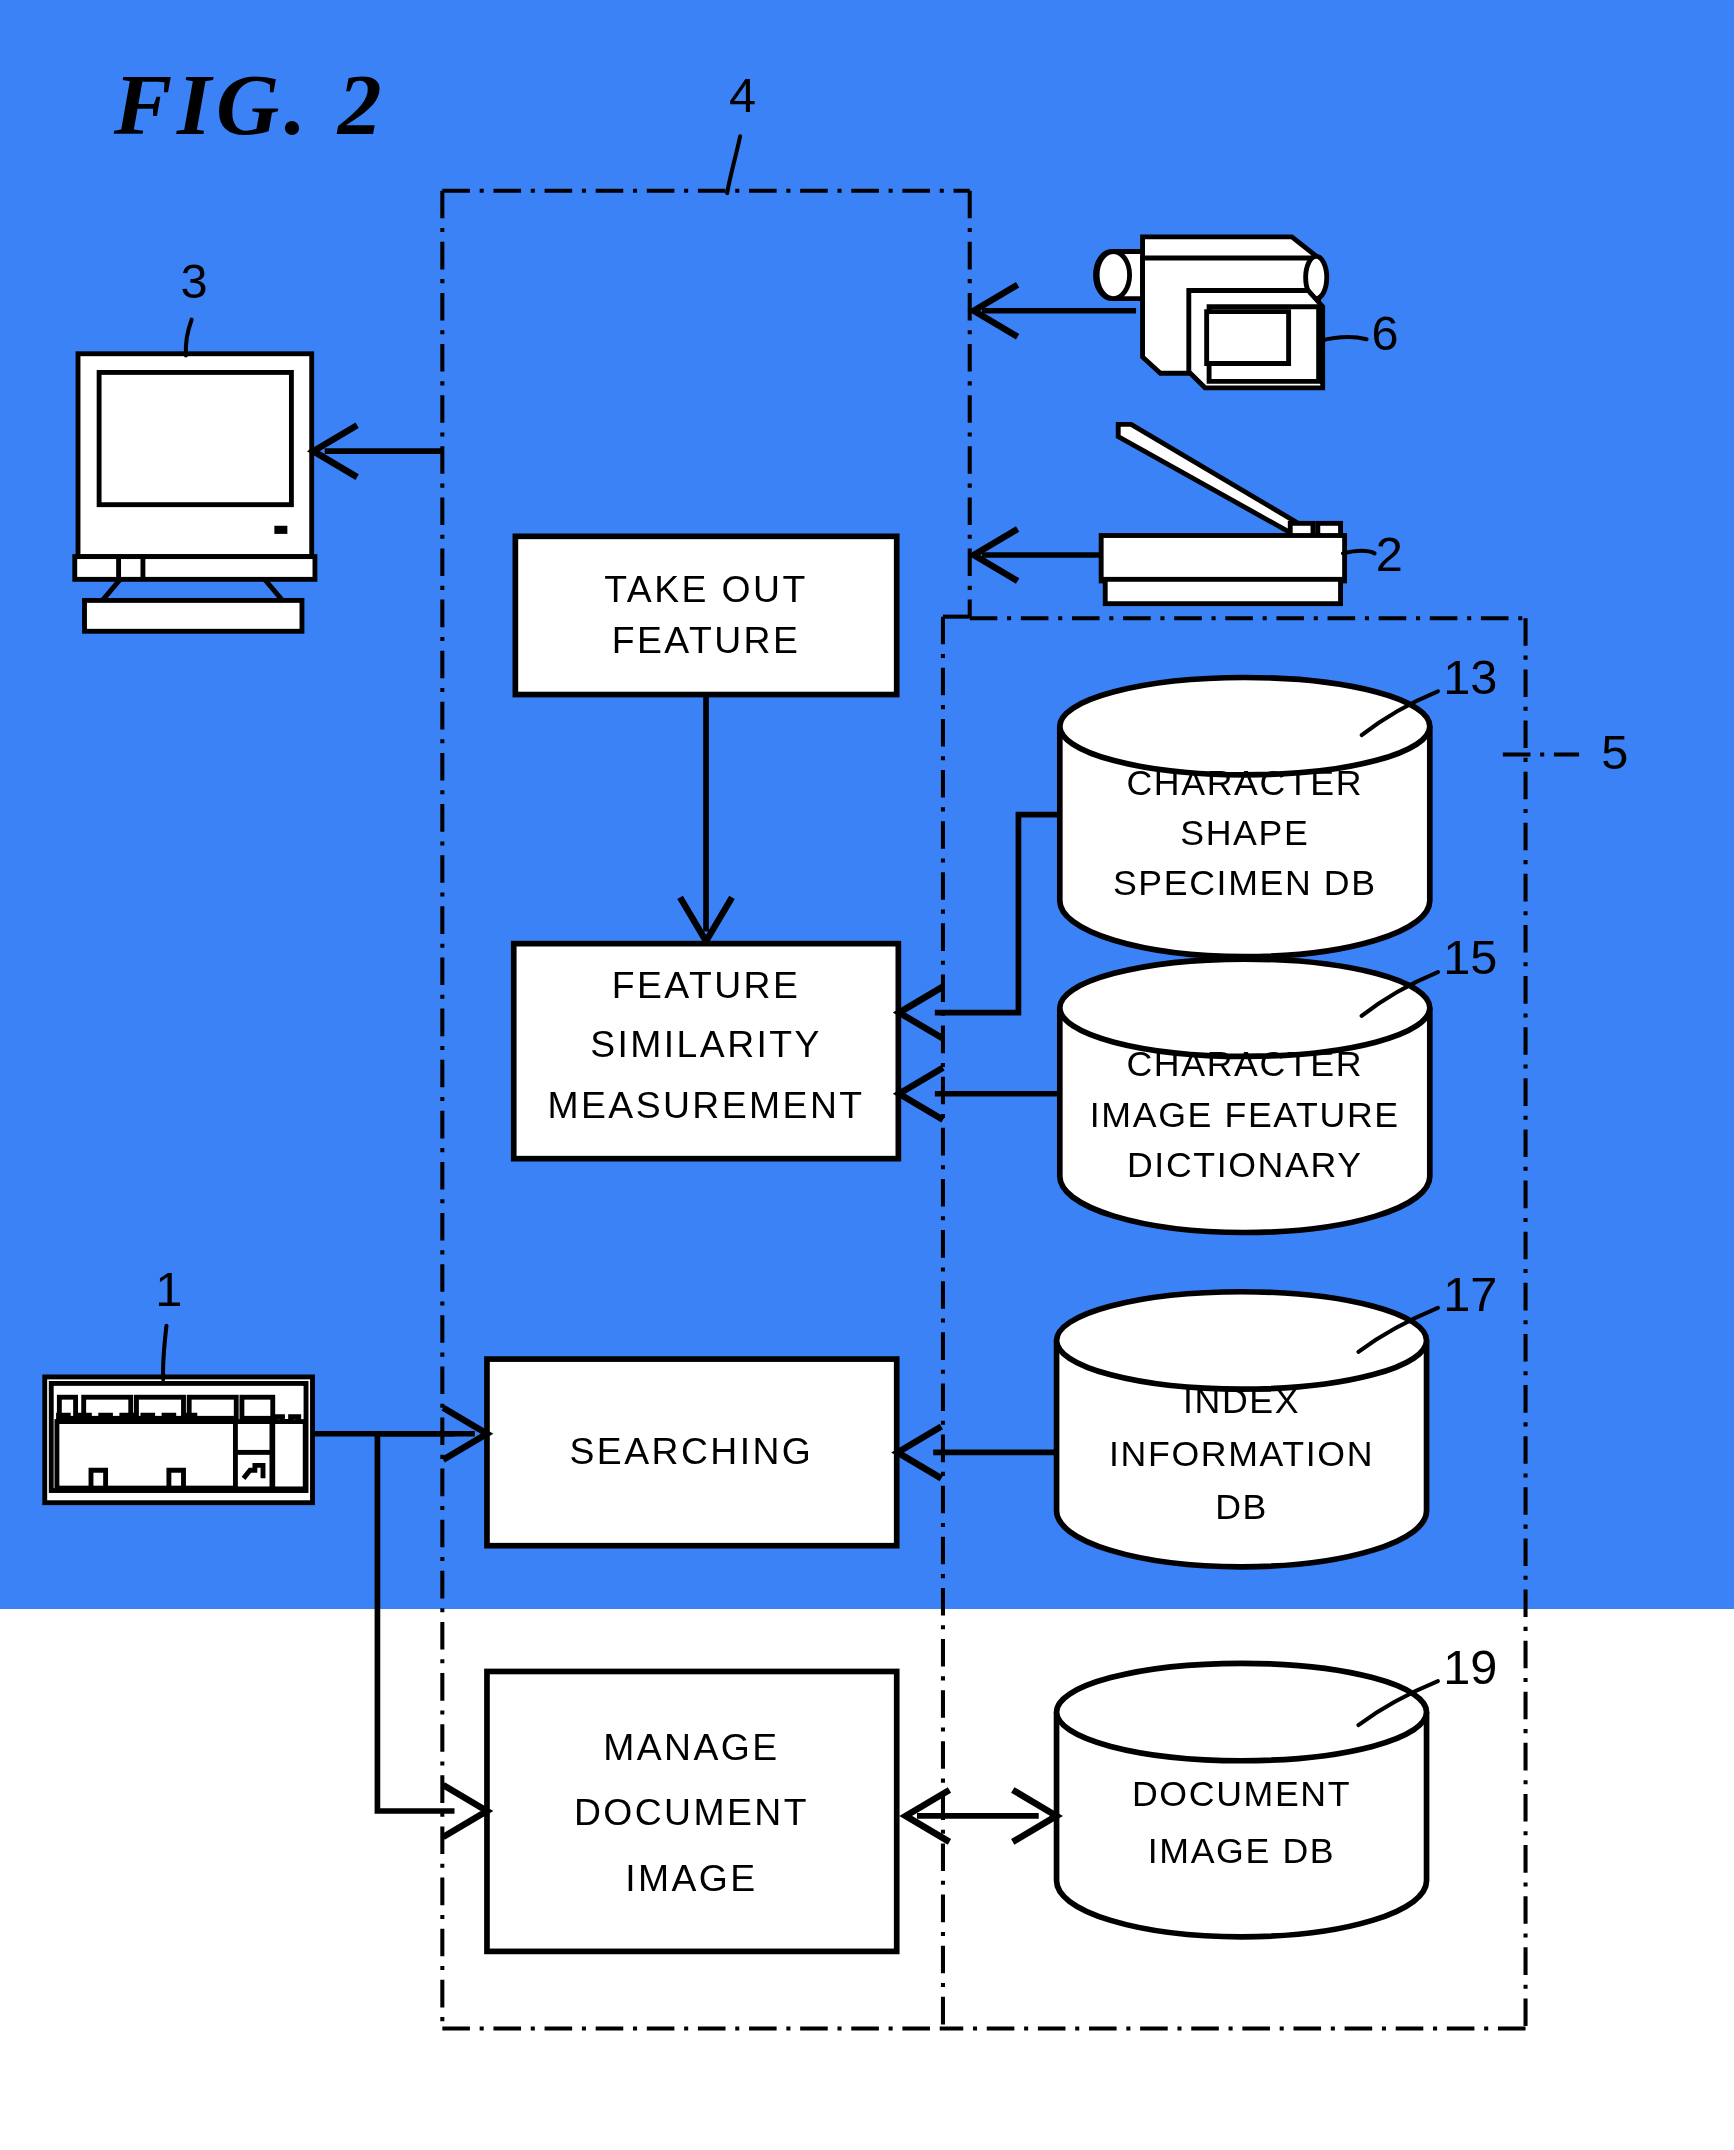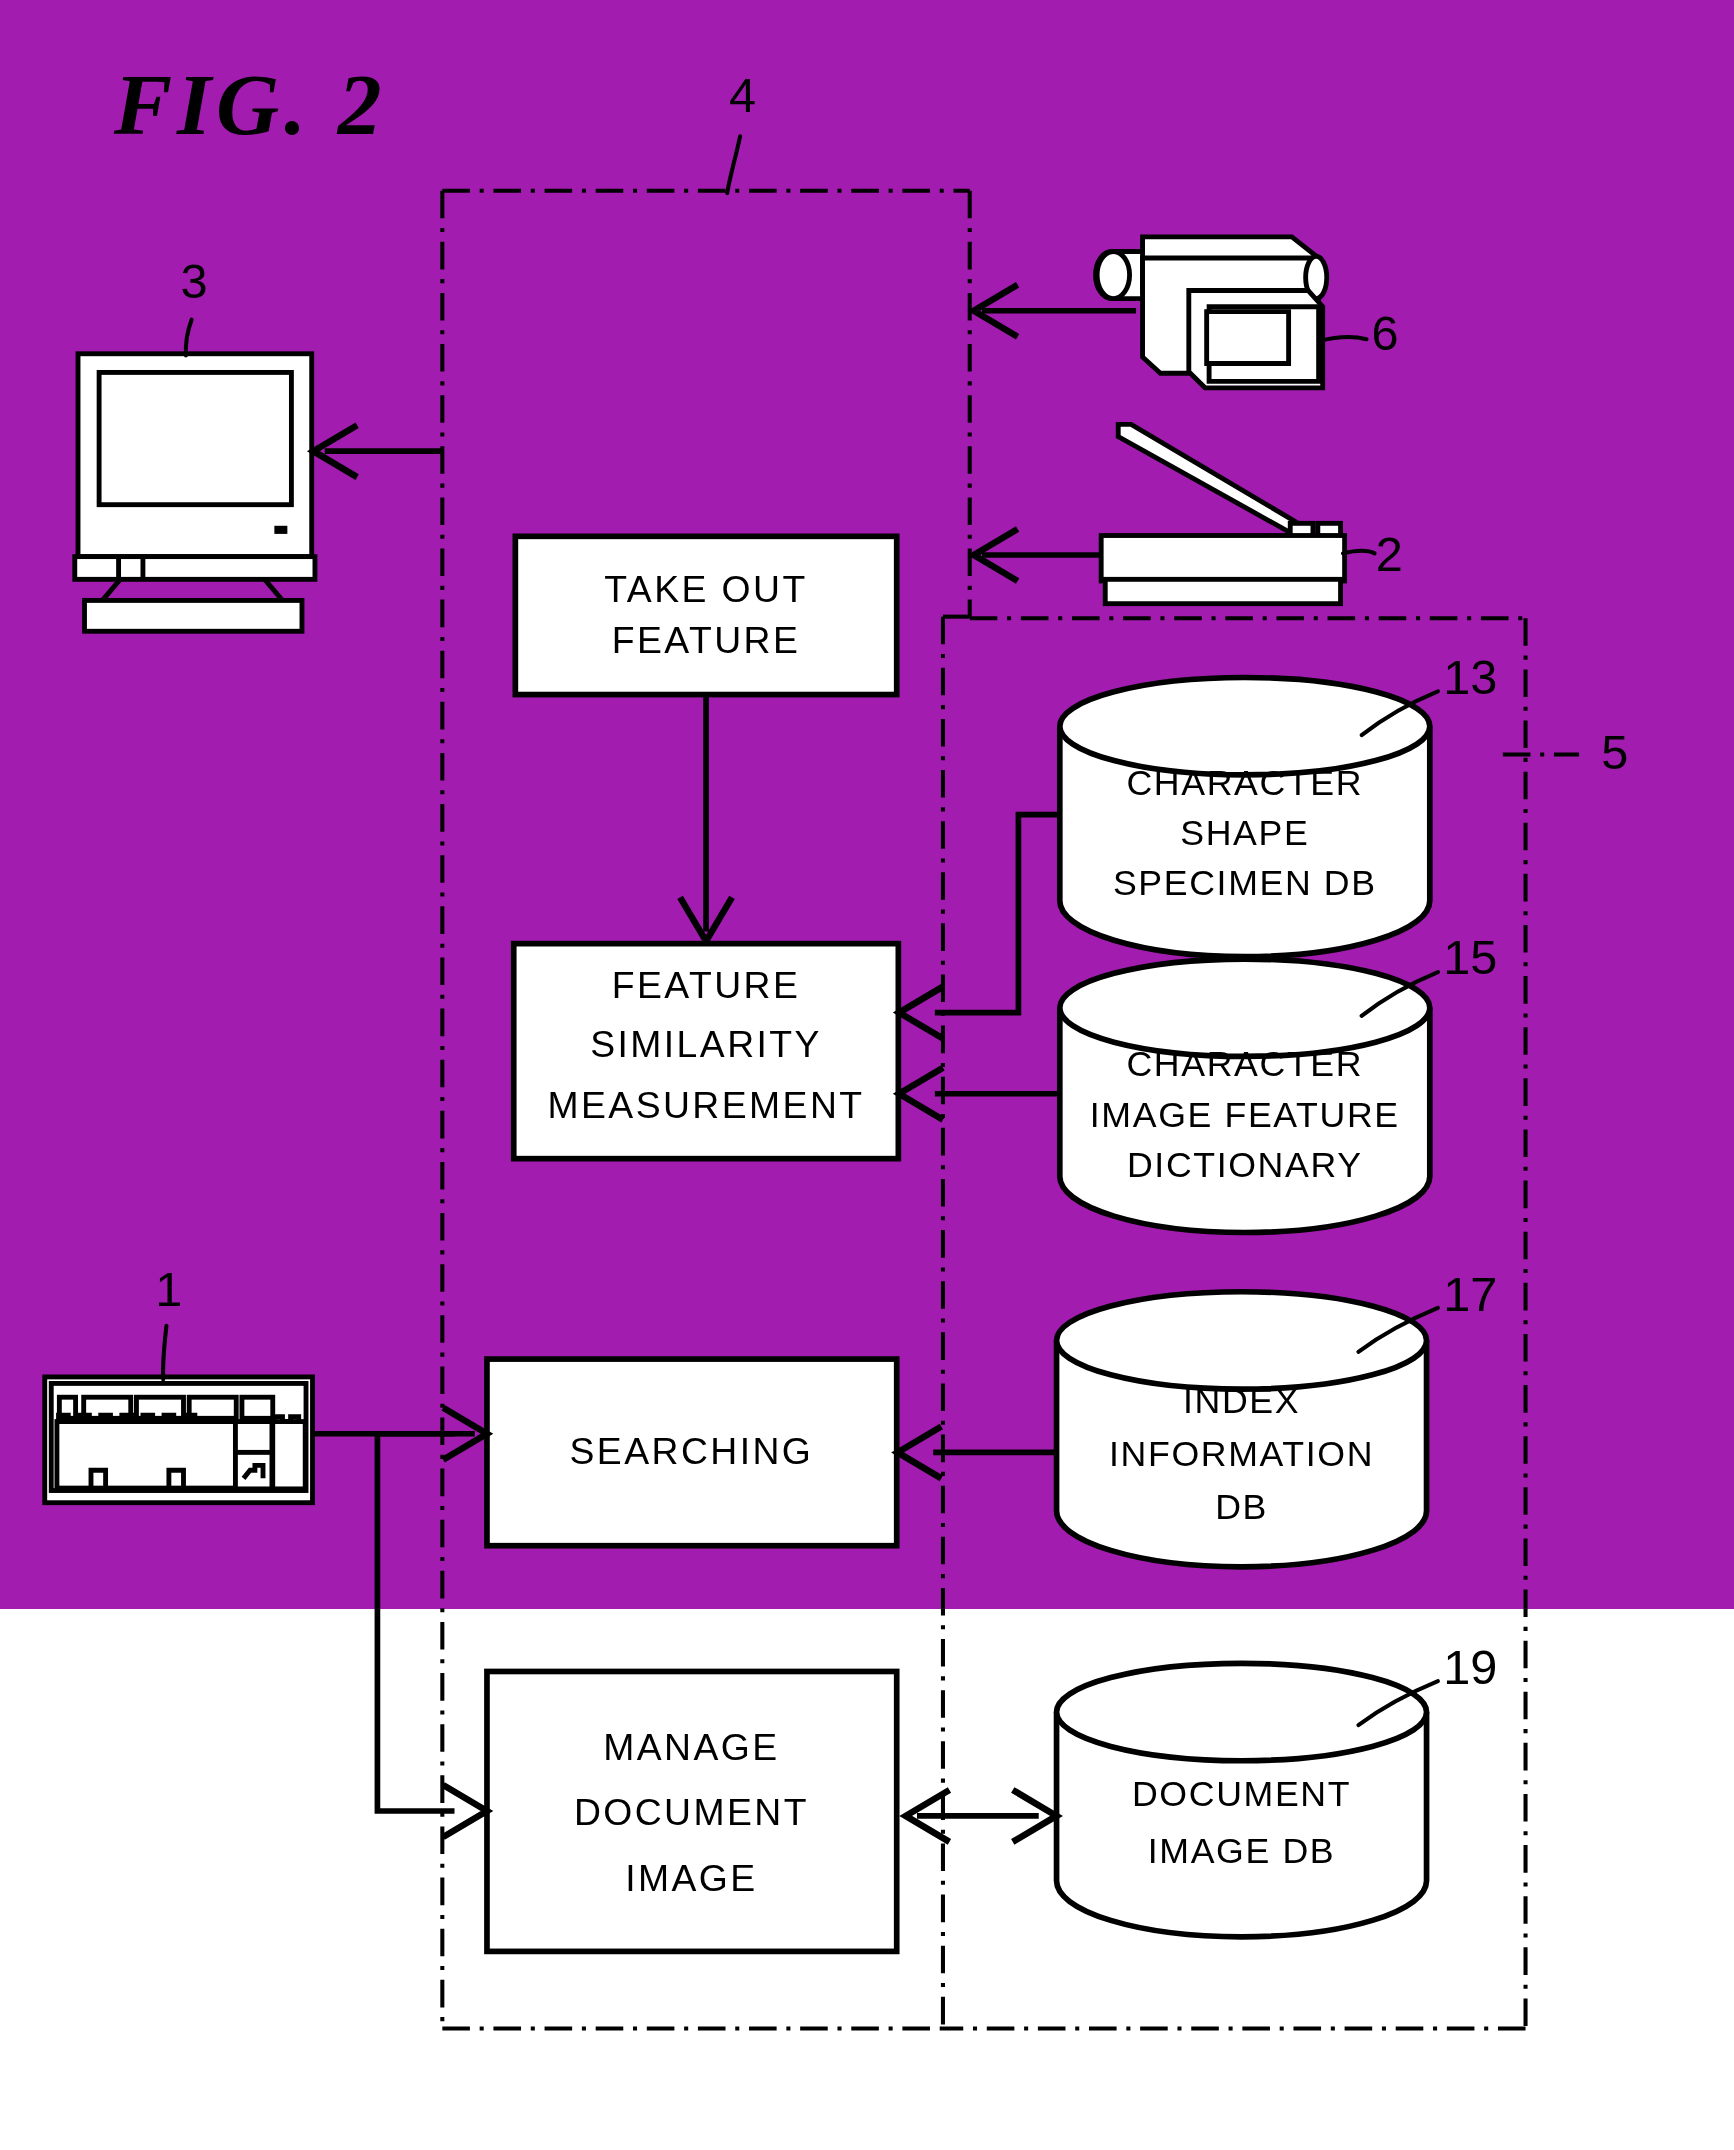--- a/index.html
+++ b/index.html
@@ -10,21 +10,21 @@
   body {
     width: 1735px;
     height: 2151px;
     font-family: "Liberation Sans", sans-serif;
     overflow: hidden;
   }
   #figure-root {
     position: relative;
     width: 1735px;
     height: 1609px;
-    background: #a21caf;
+    background: #3b82f6;
   }
   svg.diagram {
     display: block;
     width: 1735px;
     height: 2151px;
   }
   .box  { fill: #ffffff; stroke: #000000; stroke-width: 7; }
   .cyl  { fill: #ffffff; stroke: #000000; stroke-width: 7; }
   .conn { fill: none; stroke: #000000; stroke-width: 7; stroke-linecap: butt; }
   .arrowhead { fill: none; stroke: #000000; stroke-width: 8; stroke-linecap: butt; stroke-linejoin: miter; }

